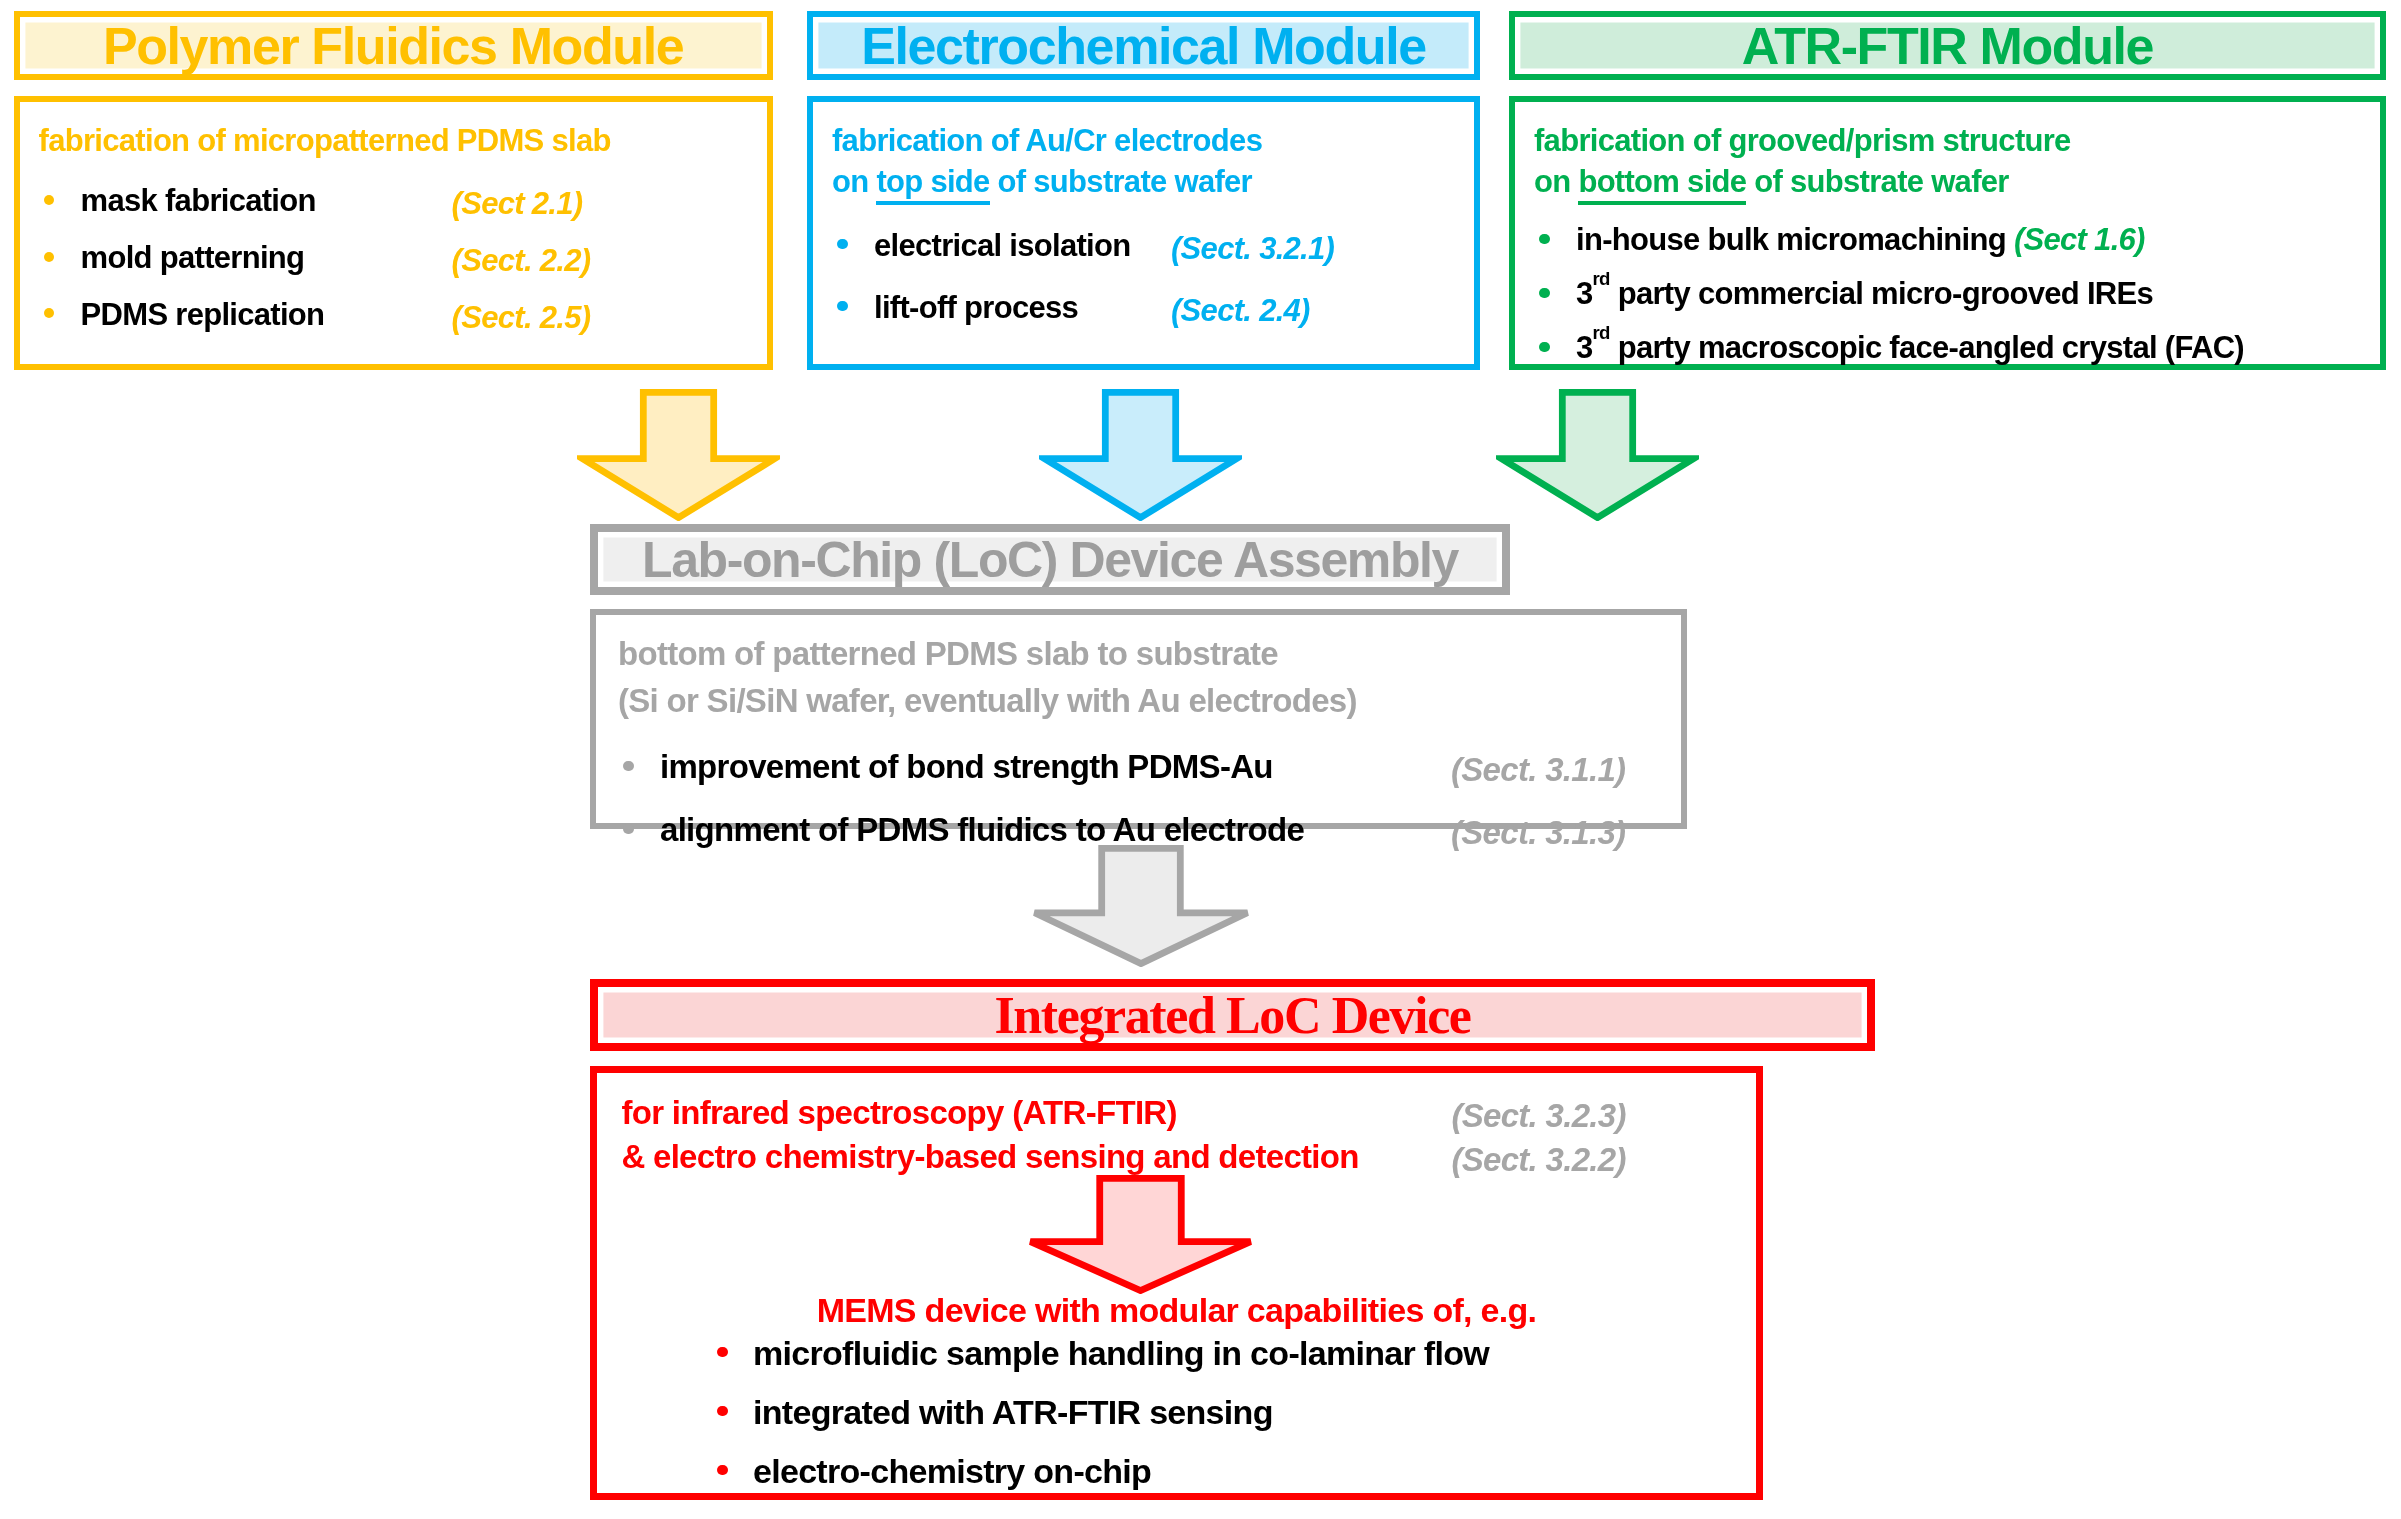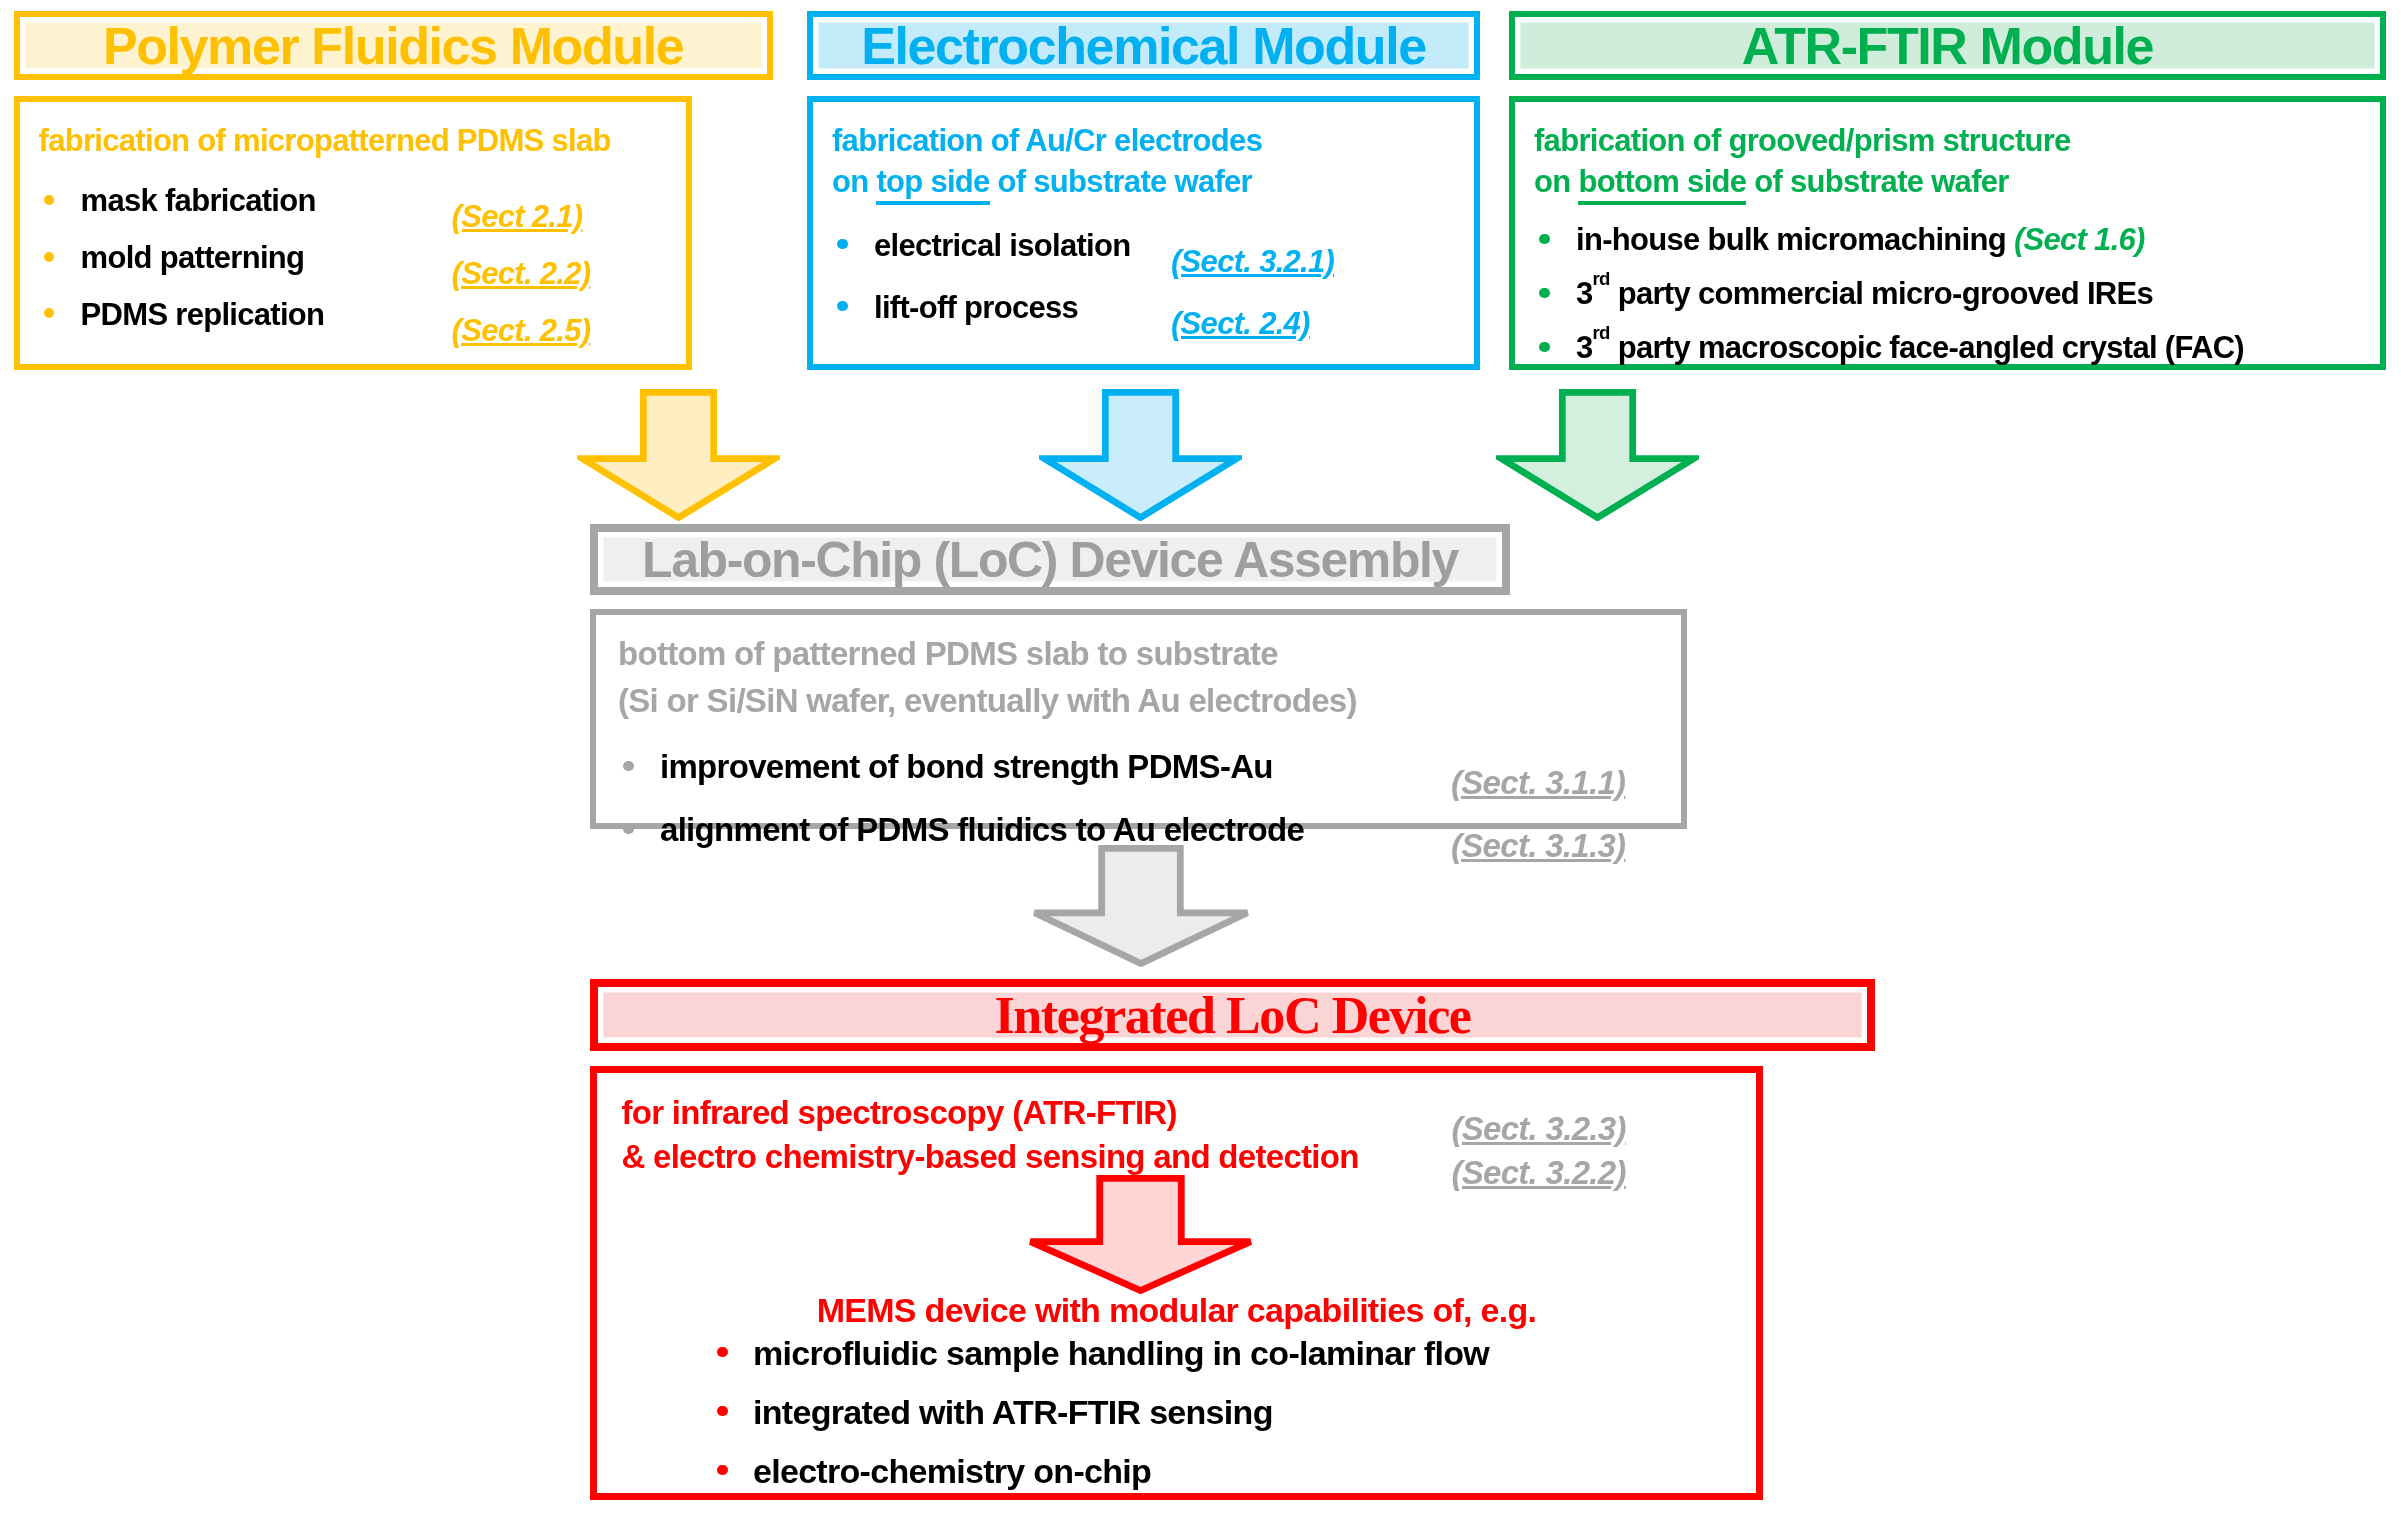--- a/index.html
+++ b/index.html
@@ -16,25 +16,25 @@
   .hdr-t{font-size:52px;letter-spacing:-1.4px;white-space:nowrap;}
   .bod{
     position:absolute;box-sizing:border-box;border:6.1px solid;background:#ffffff;
     padding:17.6px 19px;
   }
   .lead{font-size:31px;line-height:1.34;letter-spacing:-0.7px;margin-bottom:20.3px;white-space:nowrap;}
   .u{border-bottom:4.7px solid currentColor;padding-bottom:2px;}
   .row{position:relative;padding-left:42px;font-size:31px;line-height:1.26;letter-spacing:-0.7px;color:#000;margin-top:17.6px;white-space:nowrap;}
   .row.cont{margin-top:1.4px;}
   .dot{position:absolute;left:5.4px;top:13.6px;width:10.2px;height:10.2px;border-radius:50%;}
-  .ref{position:absolute;top:16px;font-style:italic;white-space:nowrap;text-decoration:underline;}
+  .ref{position:absolute;top:3px;font-style:italic;white-space:nowrap;}
   sup{font-size:60%;position:relative;top:-0.45em;}
   
   .m1h{left:13.6px;top:11px;width:759px;height:69px;border-color:var(--gold);background:var(--goldFill);color:var(--gold);}
-  .m1b{left:13.6px;top:96px;width:678px;height:274px;border-color:var(--gold);}
+  .m1b{left:13.6px;top:96px;width:759px;height:274px;border-color:var(--gold);}
   .m1b .lead{color:var(--gold);}
   .m1b .dot{background:var(--gold);}
   .m1b .ref{left:413px;color:var(--gold);}
   
   .m2h{left:807px;top:11px;width:673px;height:69px;border-color:var(--cyan);background:var(--cyanFill);color:var(--cyan);}
   .m2b{left:807px;top:96px;width:673px;height:274px;border-color:var(--cyan);}
   .m2b .lead{color:var(--cyan);margin-bottom:23px;}
   .m2b .dot{background:var(--cyan);}
   .m2b .ref{left:339px;color:var(--cyan);}
   .m2b .row{margin-top:23px;}

